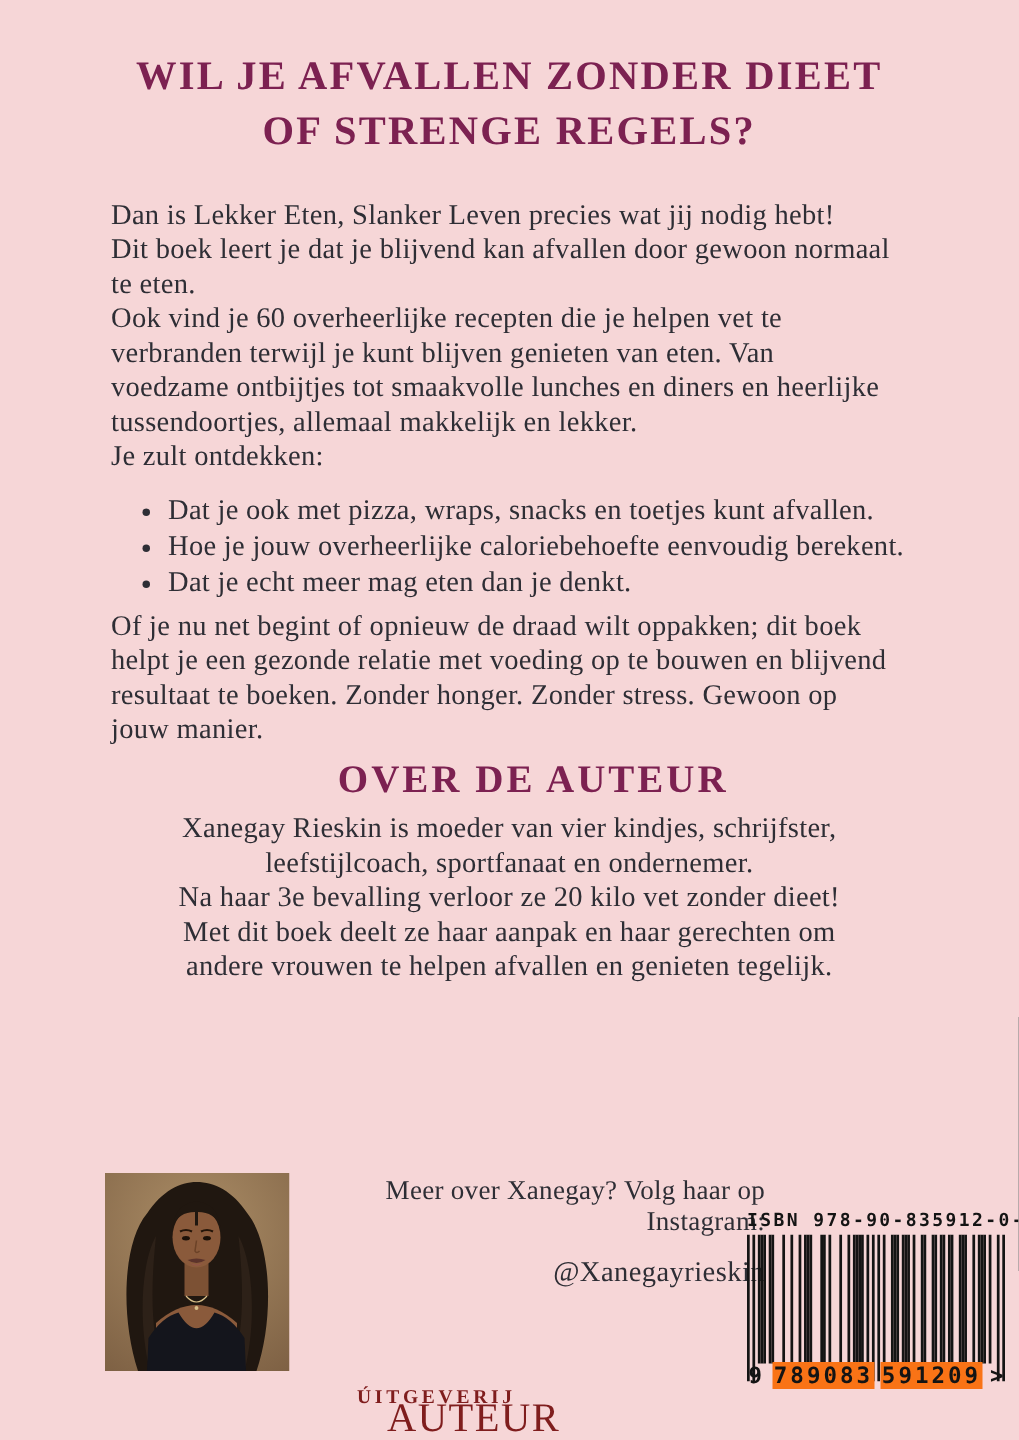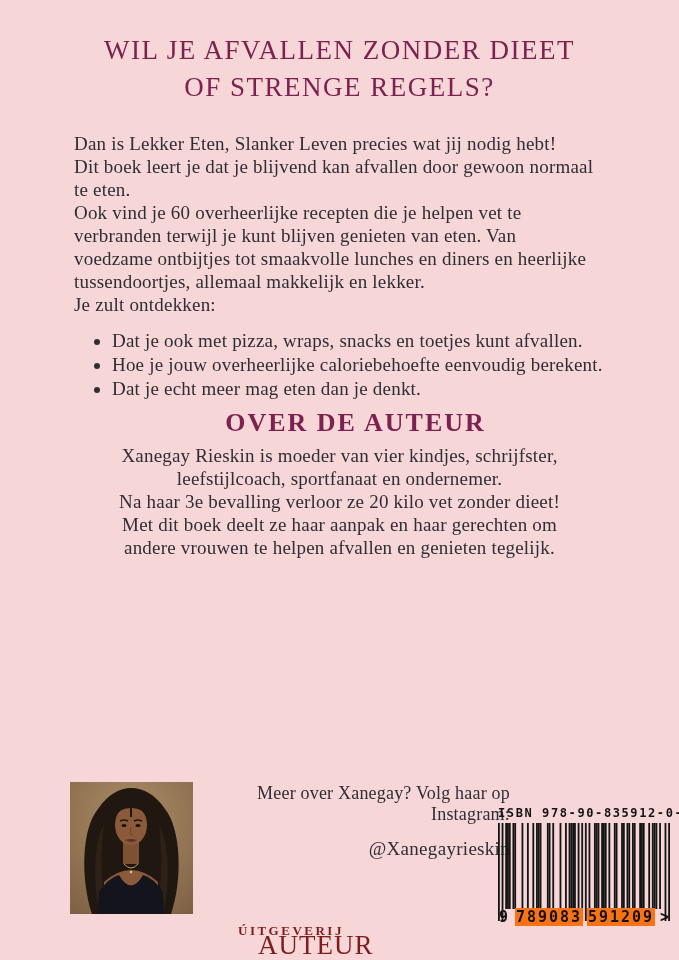--- a/index.html
+++ b/index.html
@@ -10,21 +10,21 @@
     background:#f6d6d7;
     font-family:"Liberation Serif","DejaVu Serif",serif;
     color:#2e2e35;
     overflow:hidden;
   }
   
   .title{
     padding-top:32px;
     text-align:center;
     color:#7c2151;
-    font-weight:normal;
+    font-weight:bold;
     font-size:27px;
     line-height:37px;
     letter-spacing:1.5px;
   }
   
   .intro{
     margin:26px 30px 0 74px;
     font-size:19px;
     line-height:23px;
     white-space:pre-line;
@@ -134,20 +134,24 @@
 tussendoortjes, allemaal makkelijk en lekker.
 Je zult ontdekken:</div>
 
   <ul class="bullets">
       <li>Dat je ook met pizza, wraps, snacks en toetjes kunt afvallen.</li>
       <li>Hoe je jouw overheerlijke caloriebehoefte eenvoudig berekent.</li>
       <li>Dat je echt meer mag eten dan je denkt.</li>
     </ul>
 
 
+  <div class="outro">Of je nu net begint of opnieuw de draad wilt oppakken; dit boek
+helpt je een gezonde relatie met voeding op te bouwen en blijvend
+resultaat te boeken. Zonder honger. Zonder stress. Gewoon op
+jouw manier.</div>
 
   <div class="author-heading">OVER DE AUTEUR</div>
   <div class="author-bio">Xanegay Rieskin is moeder van vier kindjes, schrijfster,
 leefstijlcoach, sportfanaat en ondernemer.
 Na haar 3e bevalling verloor ze 20 kilo vet zonder dieet!
 Met dit boek deelt ze haar aanpak en haar gerechten om
 andere vrouwen te helpen afvallen en genieten tegelijk.</div>
 
   <svg class="photo" viewBox="0 0 123 132" xmlns="http://www.w3.org/2000/svg" aria-hidden="true">
     <defs>

